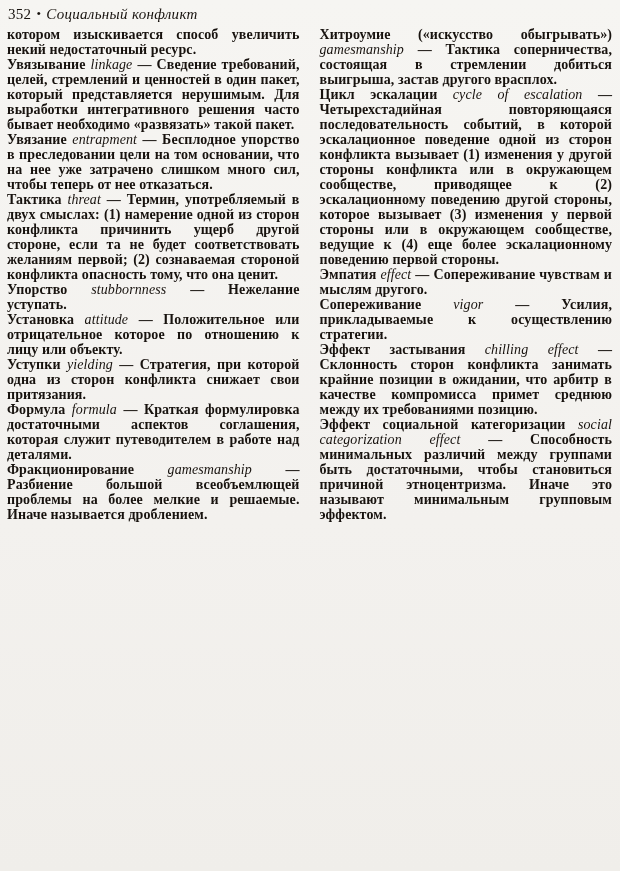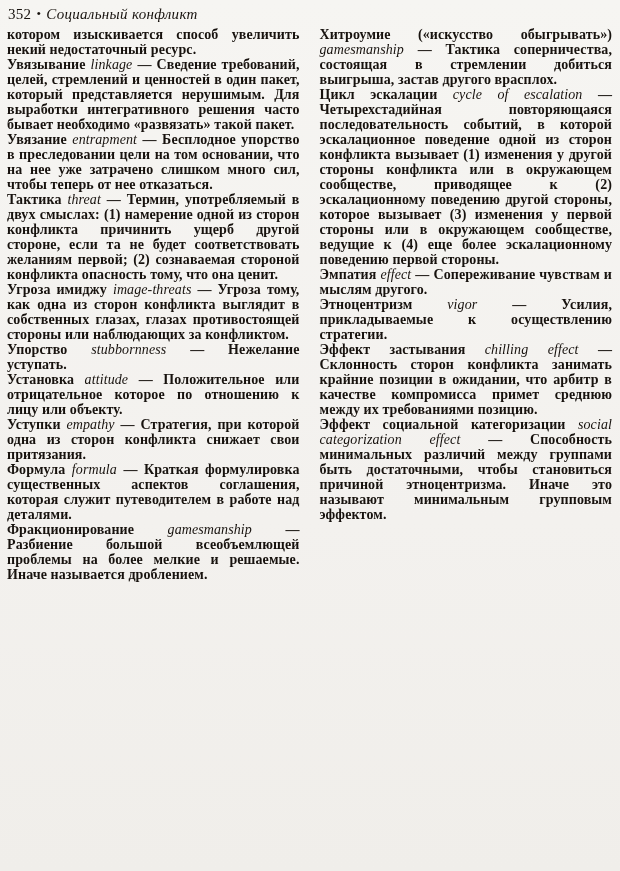--- a/index.html
+++ b/index.html
@@ -58,29 +58,28 @@
 <div class="page">
   <div class="running-header">
     <span class="page-num">352</span><span class="bullet">•</span><span class="book-title">Социальный конфликт</span>
   </div>
   <div class="columns">
     <div class="col">
         <p class="entry"><span class="def">котором изыскивается способ увеличить некий недостаточный ресурс.</span></p>
         <p class="entry"><span class="term-ru">Увязывание</span> <span class="term-en">linkage</span> <span class="def">— Сведение требований, целей, стремлений и ценностей в один пакет, который представляется нерушимым. Для выработки интегративного решения часто бывает необходимо «развязать» такой пакет.</span></p>
         <p class="entry"><span class="term-ru">Увязание</span> <span class="term-en">entrapment</span> <span class="def">— Бесплодное упорство в преследовании цели на том основании, что на нее уже затрачено слишком много сил, чтобы теперь от нее отказаться.</span></p>
         <p class="entry"><span class="term-ru">Тактика</span> <span class="term-en">threat</span> <span class="def">— Термин, употребляемый в двух смыслах: (1) намерение одной из сторон конфликта причинить ущерб другой стороне, если та не будет соответствовать желаниям первой; (2) сознаваемая стороной конфликта опасность тому, что она ценит.</span></p>
-        <p class="entry"><span class="term-ru">Угроза имиджу</span> <span class="term-en">image-threats</span> <span class="def">— Угроза тому, как одна из сторон конфликта выглядит в собственных глазах, глазах противостоящей стороны или наблюдающих за конфликтом.</span></p>
         <p class="entry"><span class="term-ru">Упорство</span> <span class="term-en">stubbornness</span> <span class="def">— Нежелание уступать.</span></p>
         <p class="entry"><span class="term-ru">Установка</span> <span class="term-en">attitude</span> <span class="def">— Положительное или отрицательное которое по отношению к лицу или объекту.</span></p>
-        <p class="entry"><span class="term-ru">Уступки</span> <span class="term-en">empathy</span> <span class="def">— Стратегия, при которой одна из сторон конфликта снижает свои притязания.</span></p>
-        <p class="entry"><span class="term-ru">Формула</span> <span class="term-en">formula</span> <span class="def">— Краткая формулировка существенных аспектов соглашения, которая служит путеводителем в работе над деталями.</span></p>
+        <p class="entry"><span class="term-ru">Уступки</span> <span class="term-en">yielding</span> <span class="def">— Стратегия, при которой одна из сторон конфликта снижает свои притязания.</span></p>
+        <p class="entry"><span class="term-ru">Формула</span> <span class="term-en">formula</span> <span class="def">— Краткая формулировка достаточными аспектов соглашения, которая служит путеводителем в работе над деталями.</span></p>
         <p class="entry"><span class="term-ru">Фракционирование</span> <span class="term-en">gamesmanship</span> <span class="def">— Разбиение большой всеобъемлющей проблемы на более мелкие и решаемые. Иначе называется дроблением.</span></p>
       </div>
     <div class="col">
         <p class="entry"><span class="term-ru">Хитроумие («искусство обыгрывать»)</span> <span class="term-en">gamesmanship</span> <span class="def">— Тактика соперничества, состоящая в стремлении добиться выигрыша, застав другого врасплох.</span></p>
         <p class="entry"><span class="term-ru">Цикл эскалации</span> <span class="term-en">cycle of escalation</span> <span class="def">— Четырехстадийная повторяющаяся последовательность событий, в которой эскалационное поведение одной из сторон конфликта вызывает (1) изменения у другой стороны конфликта или в окружающем сообществе, приводящее к (2) эскалационному поведению другой стороны, которое вызывает (3) изменения у первой стороны или в окружающем сообществе, ведущие к (4) еще более эскалационному поведению первой стороны.</span></p>
         <p class="entry"><span class="term-ru">Эмпатия</span> <span class="term-en">effect</span> <span class="def">— Сопереживание чувствам и мыслям другого.</span></p>
-        <p class="entry"><span class="term-ru">Этноцентризм</span> <span class="term-en">vigor</span> <span class="def">— Усилия, прикладываемые к осуществлению стратегии.</span></p>
+        <p class="entry"><span class="term-ru">Сопереживание</span> <span class="term-en">vigor</span> <span class="def">— Усилия, прикладываемые к осуществлению стратегии.</span></p>
         <p class="entry"><span class="term-ru">Эффект застывания</span> <span class="term-en">chilling effect</span> <span class="def">— Склонность сторон конфликта занимать крайние позиции в ожидании, что арбитр в качестве компромисса примет среднюю между их требованиями позицию.</span></p>
         <p class="entry"><span class="term-ru">Эффект социальной категоризации</span> <span class="term-en">social categorization effect</span> <span class="def">— Способность минимальных различий между группами быть достаточными, чтобы становиться причиной этноцентризма. Иначе это называют минимальным групповым эффектом.</span></p>
       </div>
   </div>
 </div>
 
 </body></html>

